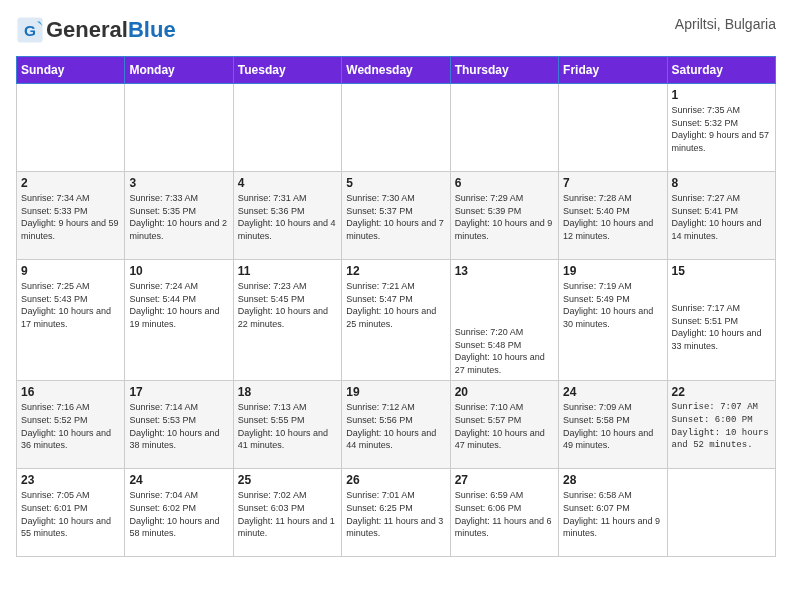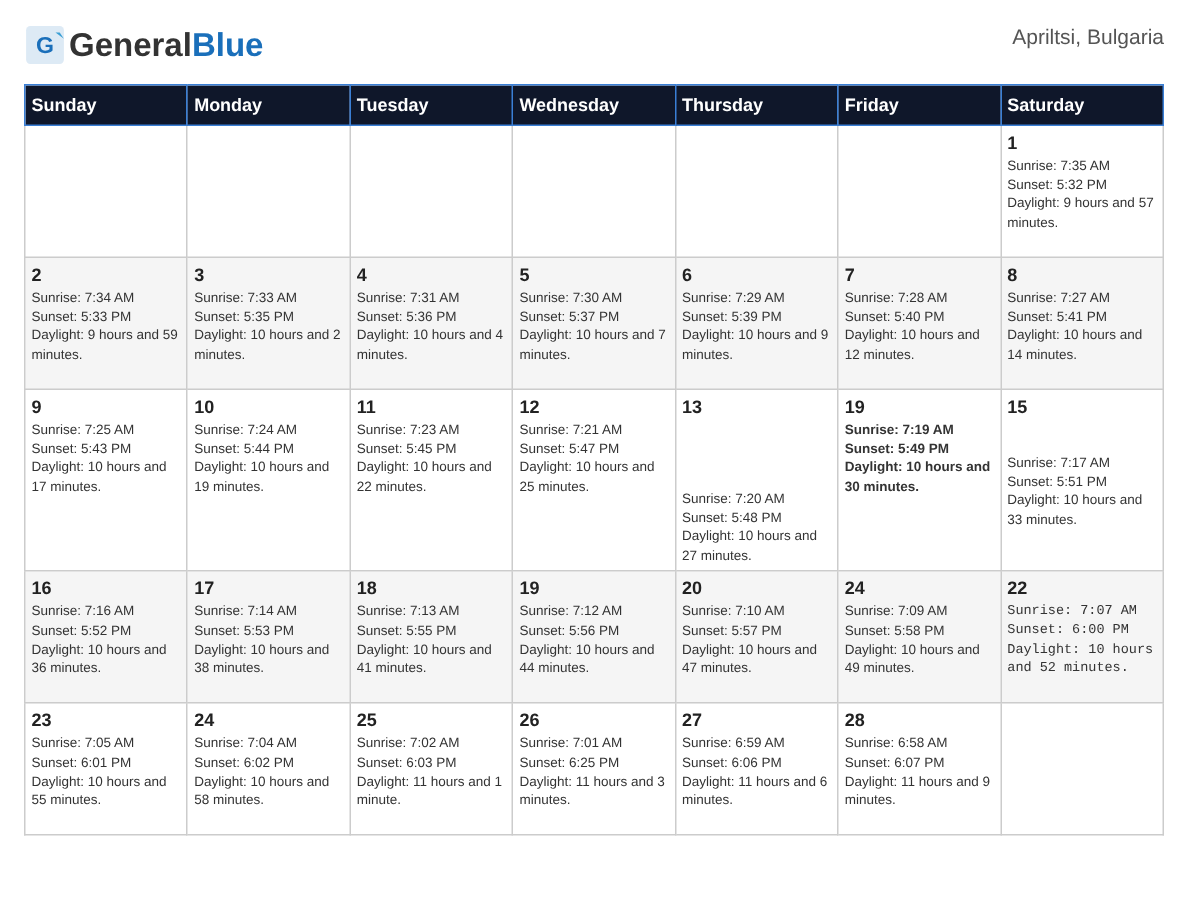--- a/index.html
+++ b/index.html
@@ -43,21 +43,21 @@
     .location {
       font-size: 14px;
       color: #555;
     }
     table {
       width: 100%;
       border-collapse: collapse;
       table-layout: fixed;
     }
     thead th {
-      background-color: #0f172a;
+      background-color: #6d28d9;
       color: #fff;
       font-size: 12px;
       font-weight: bold;
       padding: 6px 4px;
       text-align: left;
       border: 1px solid #3a7fd5;
     }
     td {
       border: 1px solid #ccc;
       vertical-align: top;
@@ -202,21 +202,21 @@
 Daylight: 10 hours and 25 minutes.</div>
         </td>
         <td>
           <div class="day-num">13</div>
           <div class="day-info" style="white-space: pre-line; margin-top: 48px;">Sunrise: 7:20 AM
 Sunset: 5:48 PM
 Daylight: 10 hours and 27 minutes.</div>
         </td>
         <td>
           <div class="day-num">19</div>
-          <div class="day-info" style="white-space: pre-line; font-weight: bold;">Sunrise: 7:19 AM
+          <div class="day-info" style="white-space: pre-line;">Sunrise: 7:19 AM
 Sunset: 5:49 PM
 Daylight: 10 hours and 30 minutes.</div>
         </td>
         <td>
           <div class="day-num">15</div>
           <div class="day-info" style="white-space: pre-line; margin-top: 24px;">Sunrise: 7:17 AM
 Sunset: 5:51 PM
 Daylight: 10 hours and 33 minutes.</div>
         </td>
       </tr>

